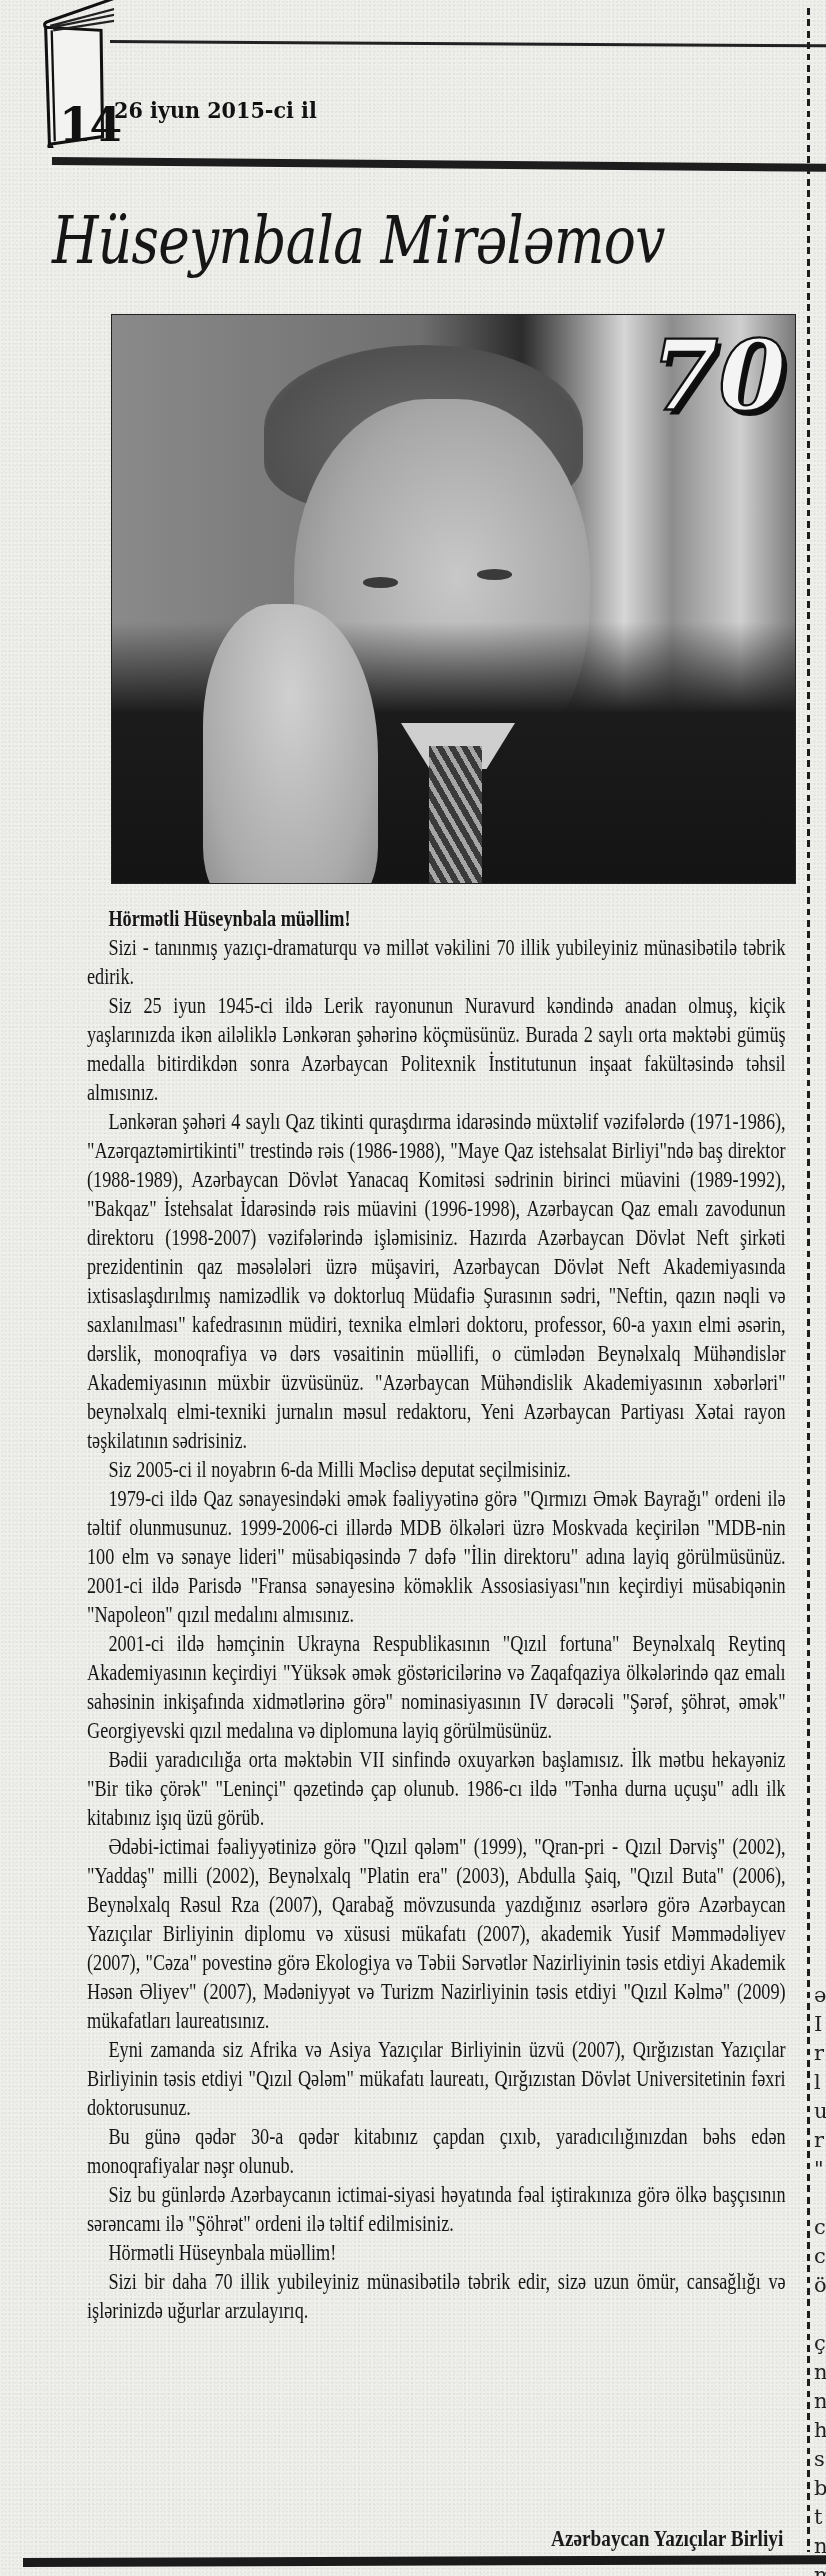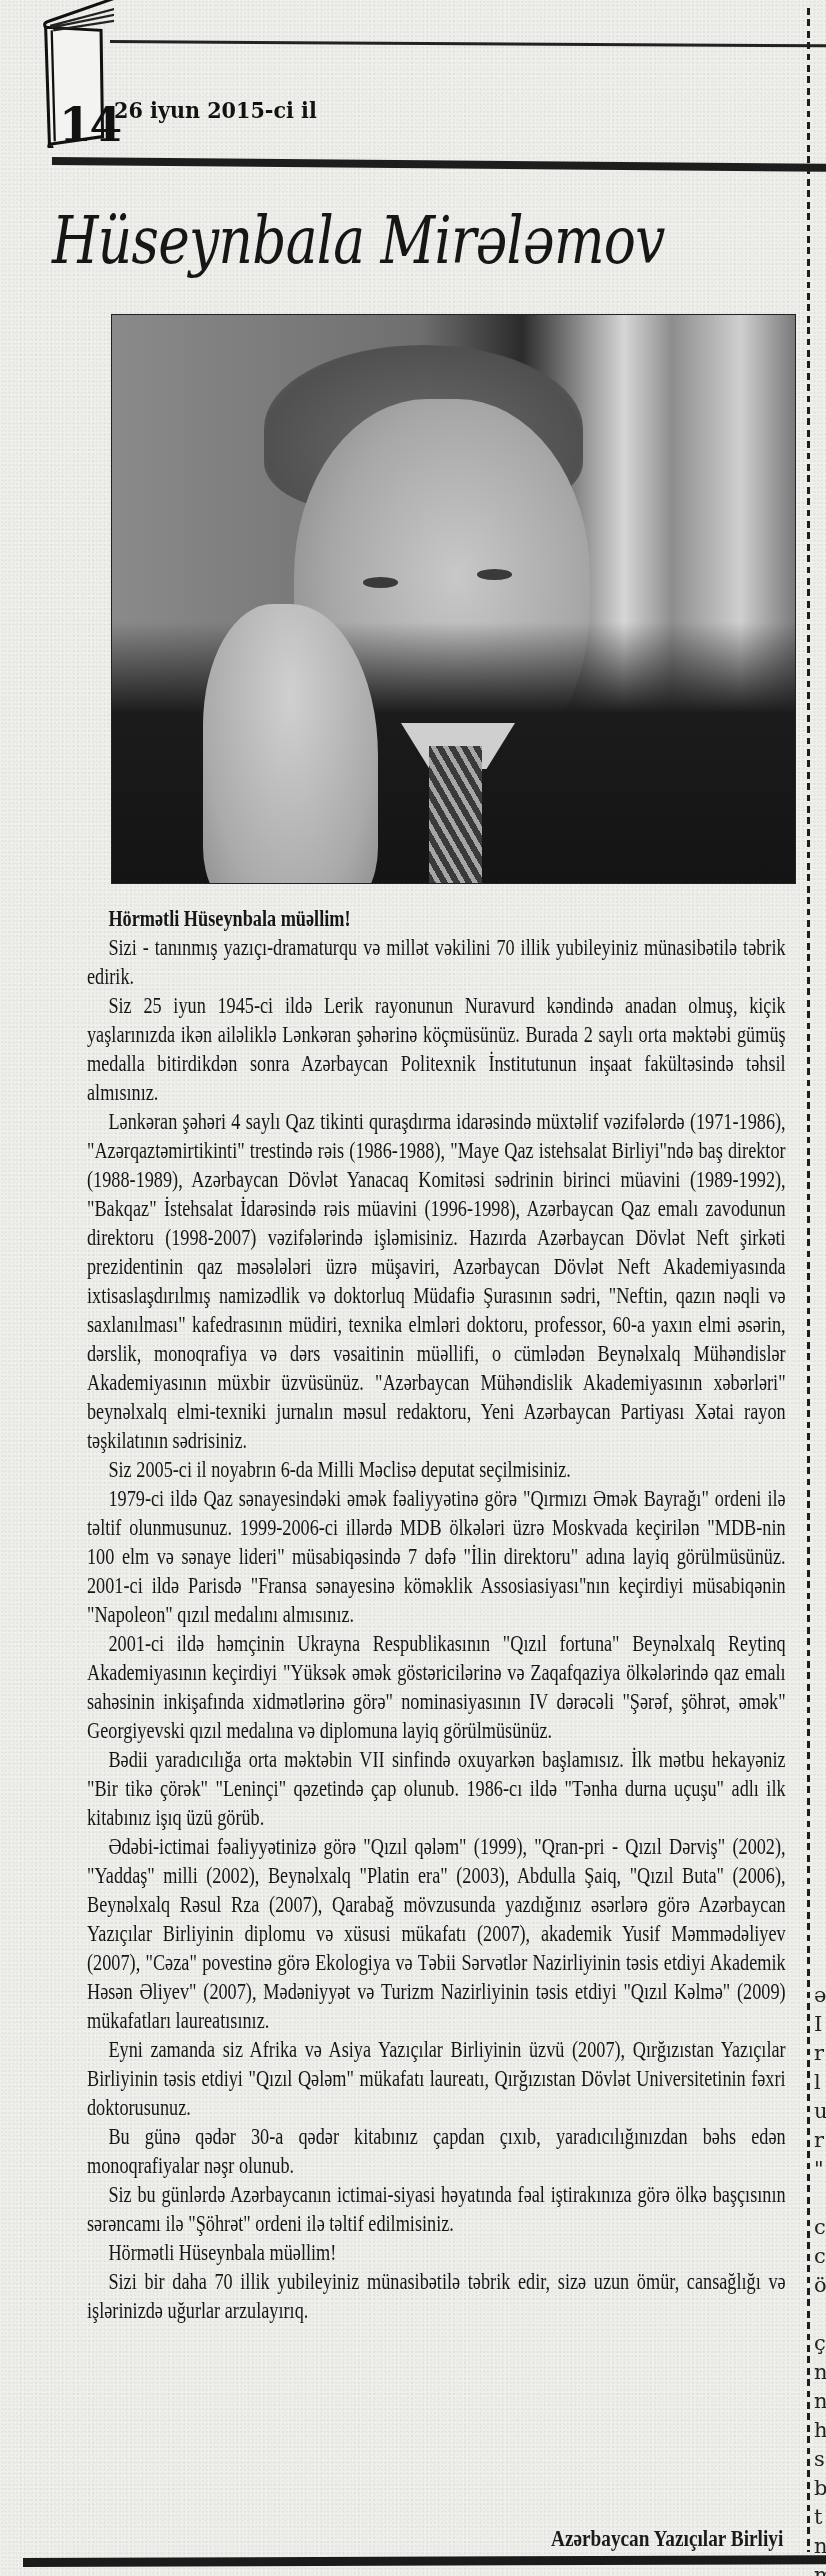--- a/index.html
+++ b/index.html
@@ -122,20 +122,21 @@
 
 <div class="abs portrait">
   <div class="hair"></div>
   <div class="face"></div>
   <div class="eye l"></div>
   <div class="eye r"></div>
   <div class="suit"></div>
   <div class="collar"></div>
   <div class="tie"></div>
   <div class="hand"></div>
+  <div class="anniversary-number">70</div>
 </div>
 
 <div class="abs body-text">
   <p class="salute">Hörmətli Hüseynbala müəllim!</p>
   <p>Sizi - tanınmış yazıçı-dramaturqu və millət vəkilini 70 illik yubileyiniz münasibətilə təbrik edirik.</p>
   <p>Siz 25 iyun 1945-ci ildə Lerik rayonunun Nuravurd kəndində anadan olmuş, kiçik yaşlarınızda ikən ailəliklə Lənkəran şəhərinə köçmüsünüz. Burada 2 saylı orta məktəbi gümüş medalla bitirdikdən sonra Azərbaycan Politexnik İnstitutunun inşaat fakültəsində təhsil almısınız.</p>
   <p>Lənkəran şəhəri 4 saylı Qaz tikinti quraşdırma idarəsində müxtəlif vəzifələrdə (1971-1986), "Azərqaztəmirtikinti" trestində rəis (1986-1988), "Maye Qaz istehsalat Birliyi"ndə baş direktor (1988-1989), Azərbaycan Dövlət Yanacaq Komitəsi sədrinin birinci müavini (1989-1992), "Bakqaz" İstehsalat İdarəsində rəis müavini (1996-1998), Azərbaycan Qaz emalı zavodunun direktoru (1998-2007) vəzifələrində işləmisiniz. Hazırda Azərbaycan Dövlət Neft şirkəti prezidentinin qaz məsələləri üzrə müşaviri, Azərbaycan Dövlət Neft Akademiyasında ixtisaslaşdırılmış namizədlik və doktorluq Müdafiə Şurasının sədri, "Neftin, qazın nəqli və saxlanılması" kafedrasının müdiri, texnika elmləri doktoru, professor, 60-a yaxın elmi əsərin, dərslik, monoqrafiya və dərs vəsaitinin müəllifi, o cümlədən Beynəlxalq Mühəndislər Akademiyasının müxbir üzvüsünüz. "Azərbaycan Mühəndislik Akademiyasının xəbərləri" beynəlxalq elmi-texniki jurnalın məsul redaktoru, Yeni Azərbaycan Partiyası Xətai rayon təşkilatının sədrisiniz.</p>
   <p>Siz 2005-ci il noyabrın 6-da Milli Məclisə deputat seçilmisiniz.</p>
   <p>1979-ci ildə Qaz sənayesindəki əmək fəaliyyətinə görə "Qırmızı Əmək Bayrağı" ordeni ilə təltif olunmusunuz. 1999-2006-ci illərdə MDB ölkələri üzrə Moskvada keçirilən "MDB-nin 100 elm və sənaye lideri" müsabiqəsində 7 dəfə "İlin direktoru" adına layiq görülmüsünüz. 2001-ci ildə Parisdə "Fransa sənayesinə köməklik Assosiasiyası"nın keçirdiyi müsabiqənin "Napoleon" qızıl medalını almısınız.</p>
   <p>2001-ci ildə həmçinin Ukrayna Respublikasının "Qızıl fortuna" Beynəlxalq Reytinq Akademiyasının keçirdiyi "Yüksək əmək göstəricilərinə və Zaqafqaziya ölkələrində qaz emalı sahəsinin inkişafında xidmətlərinə görə" nominasiyasının IV dərəcəli "Şərəf, şöhrət, əmək" Georgiyevski qızıl medalına və diplomuna layiq görülmüsünüz.</p>

